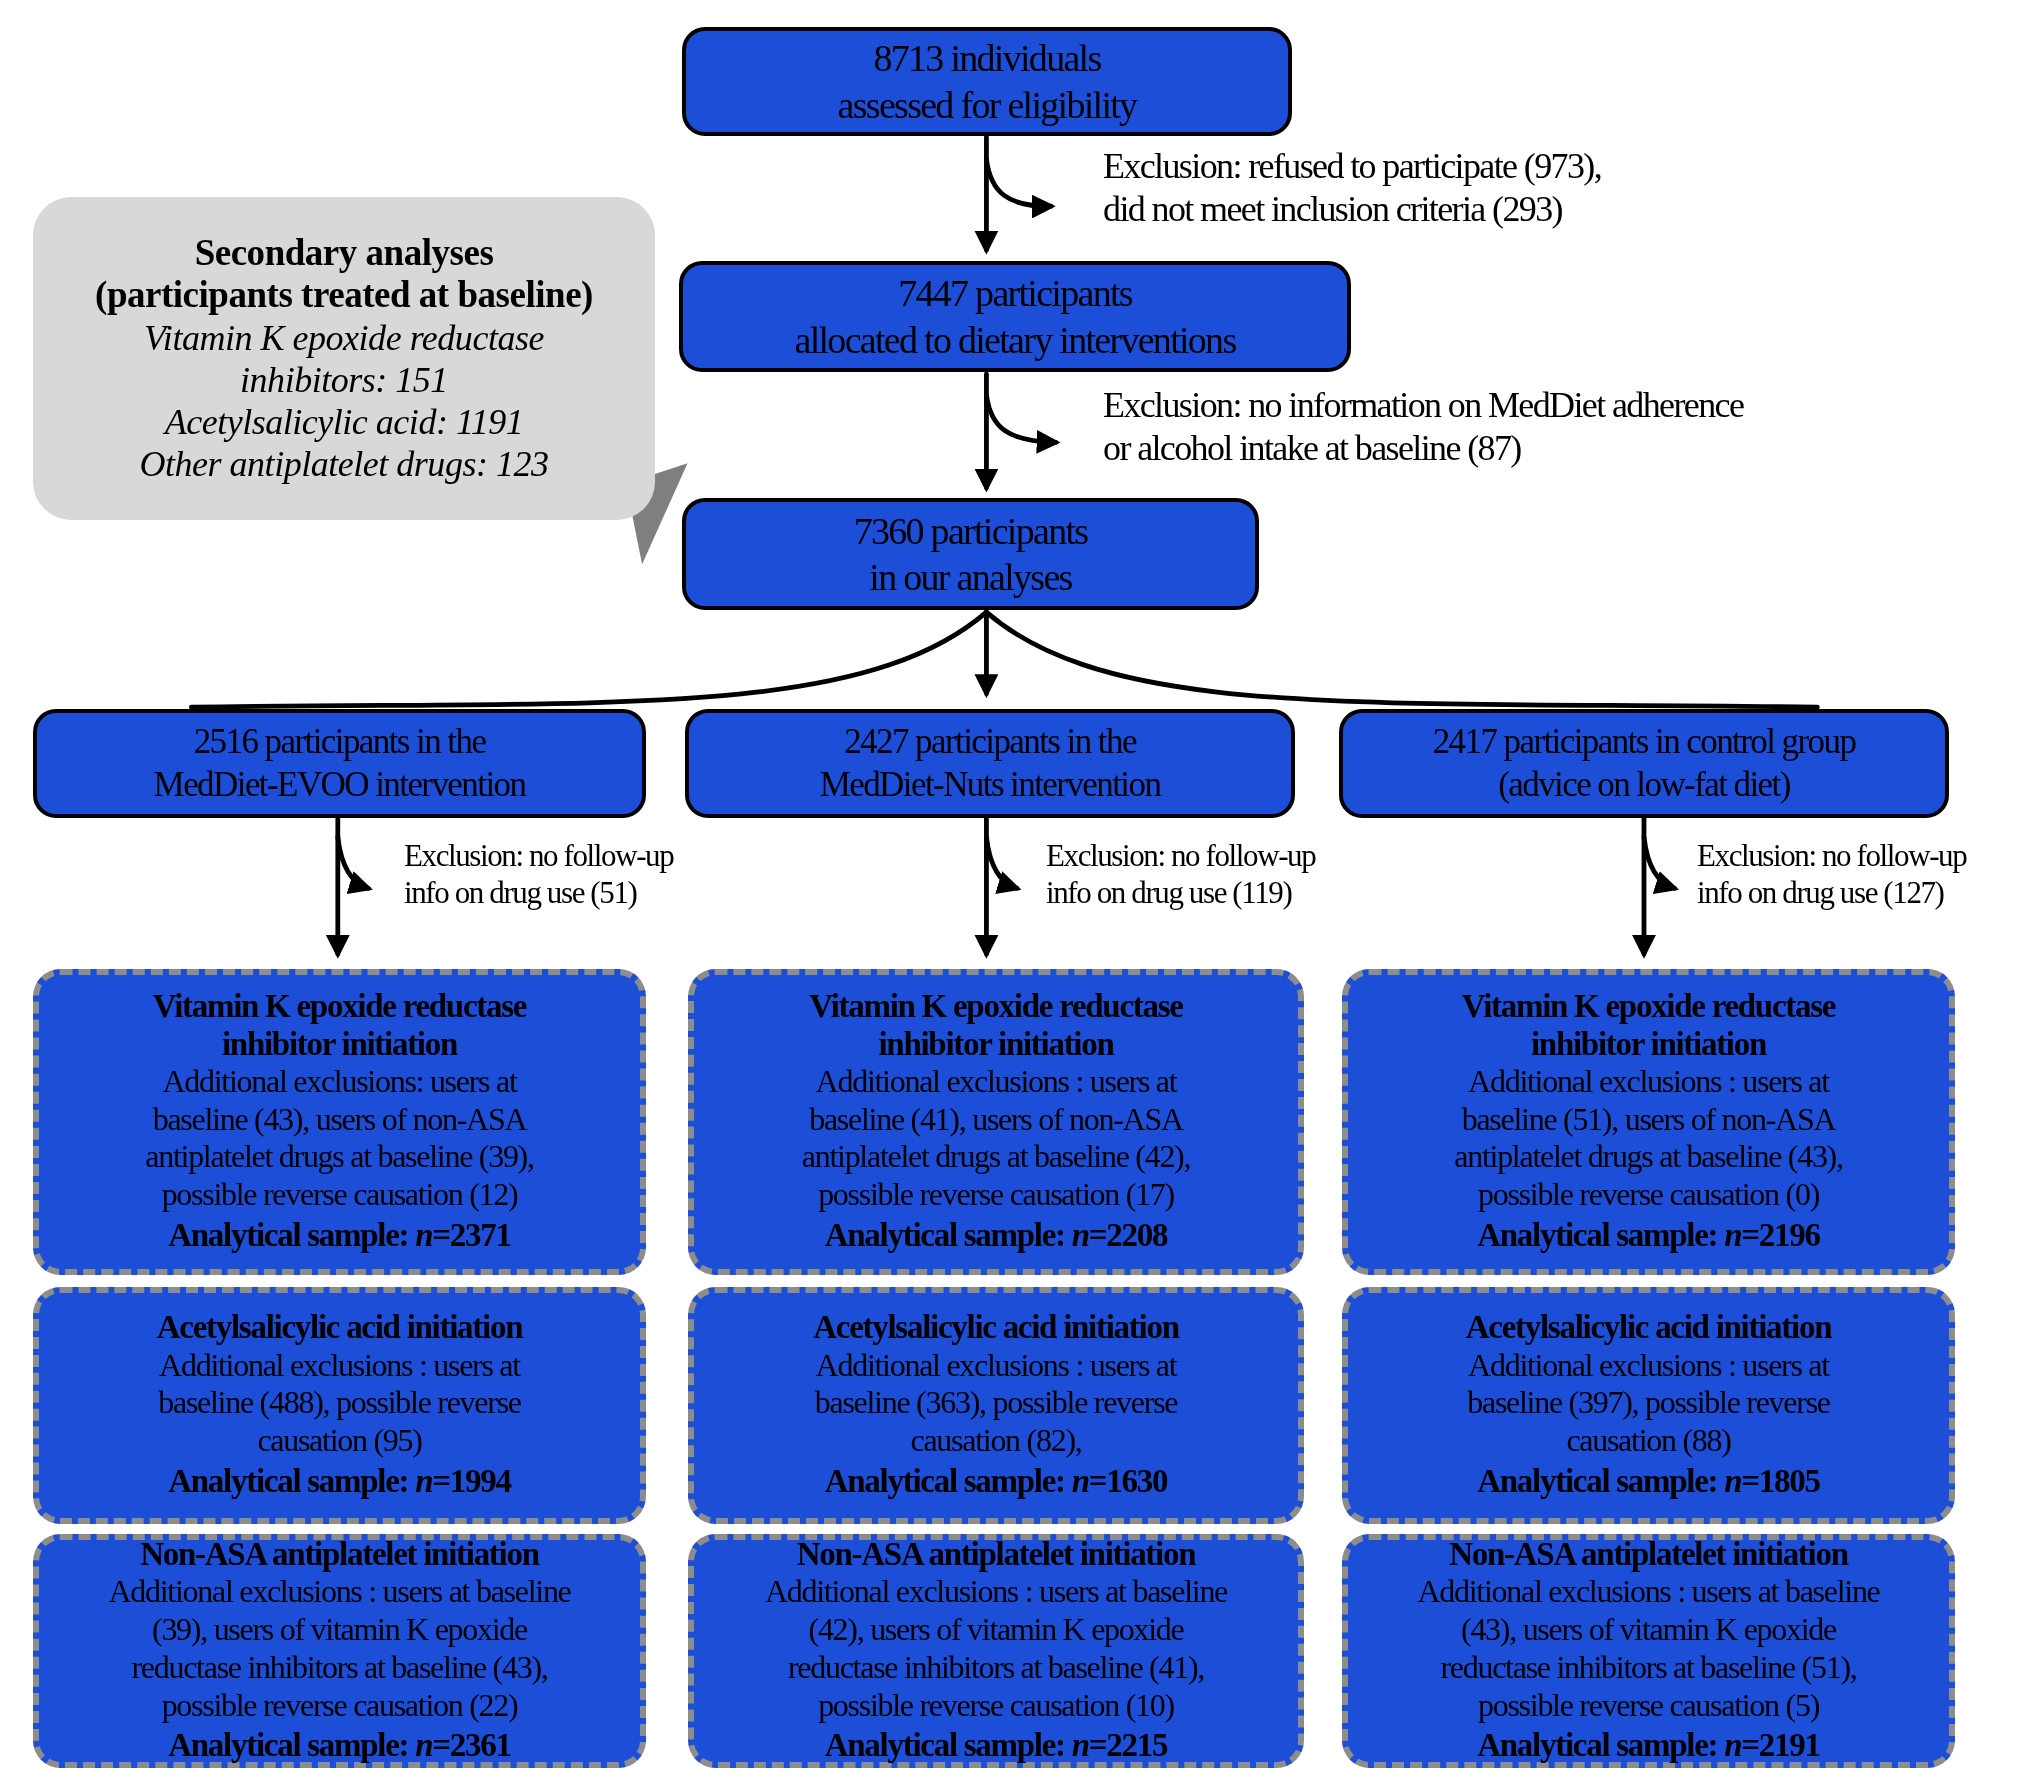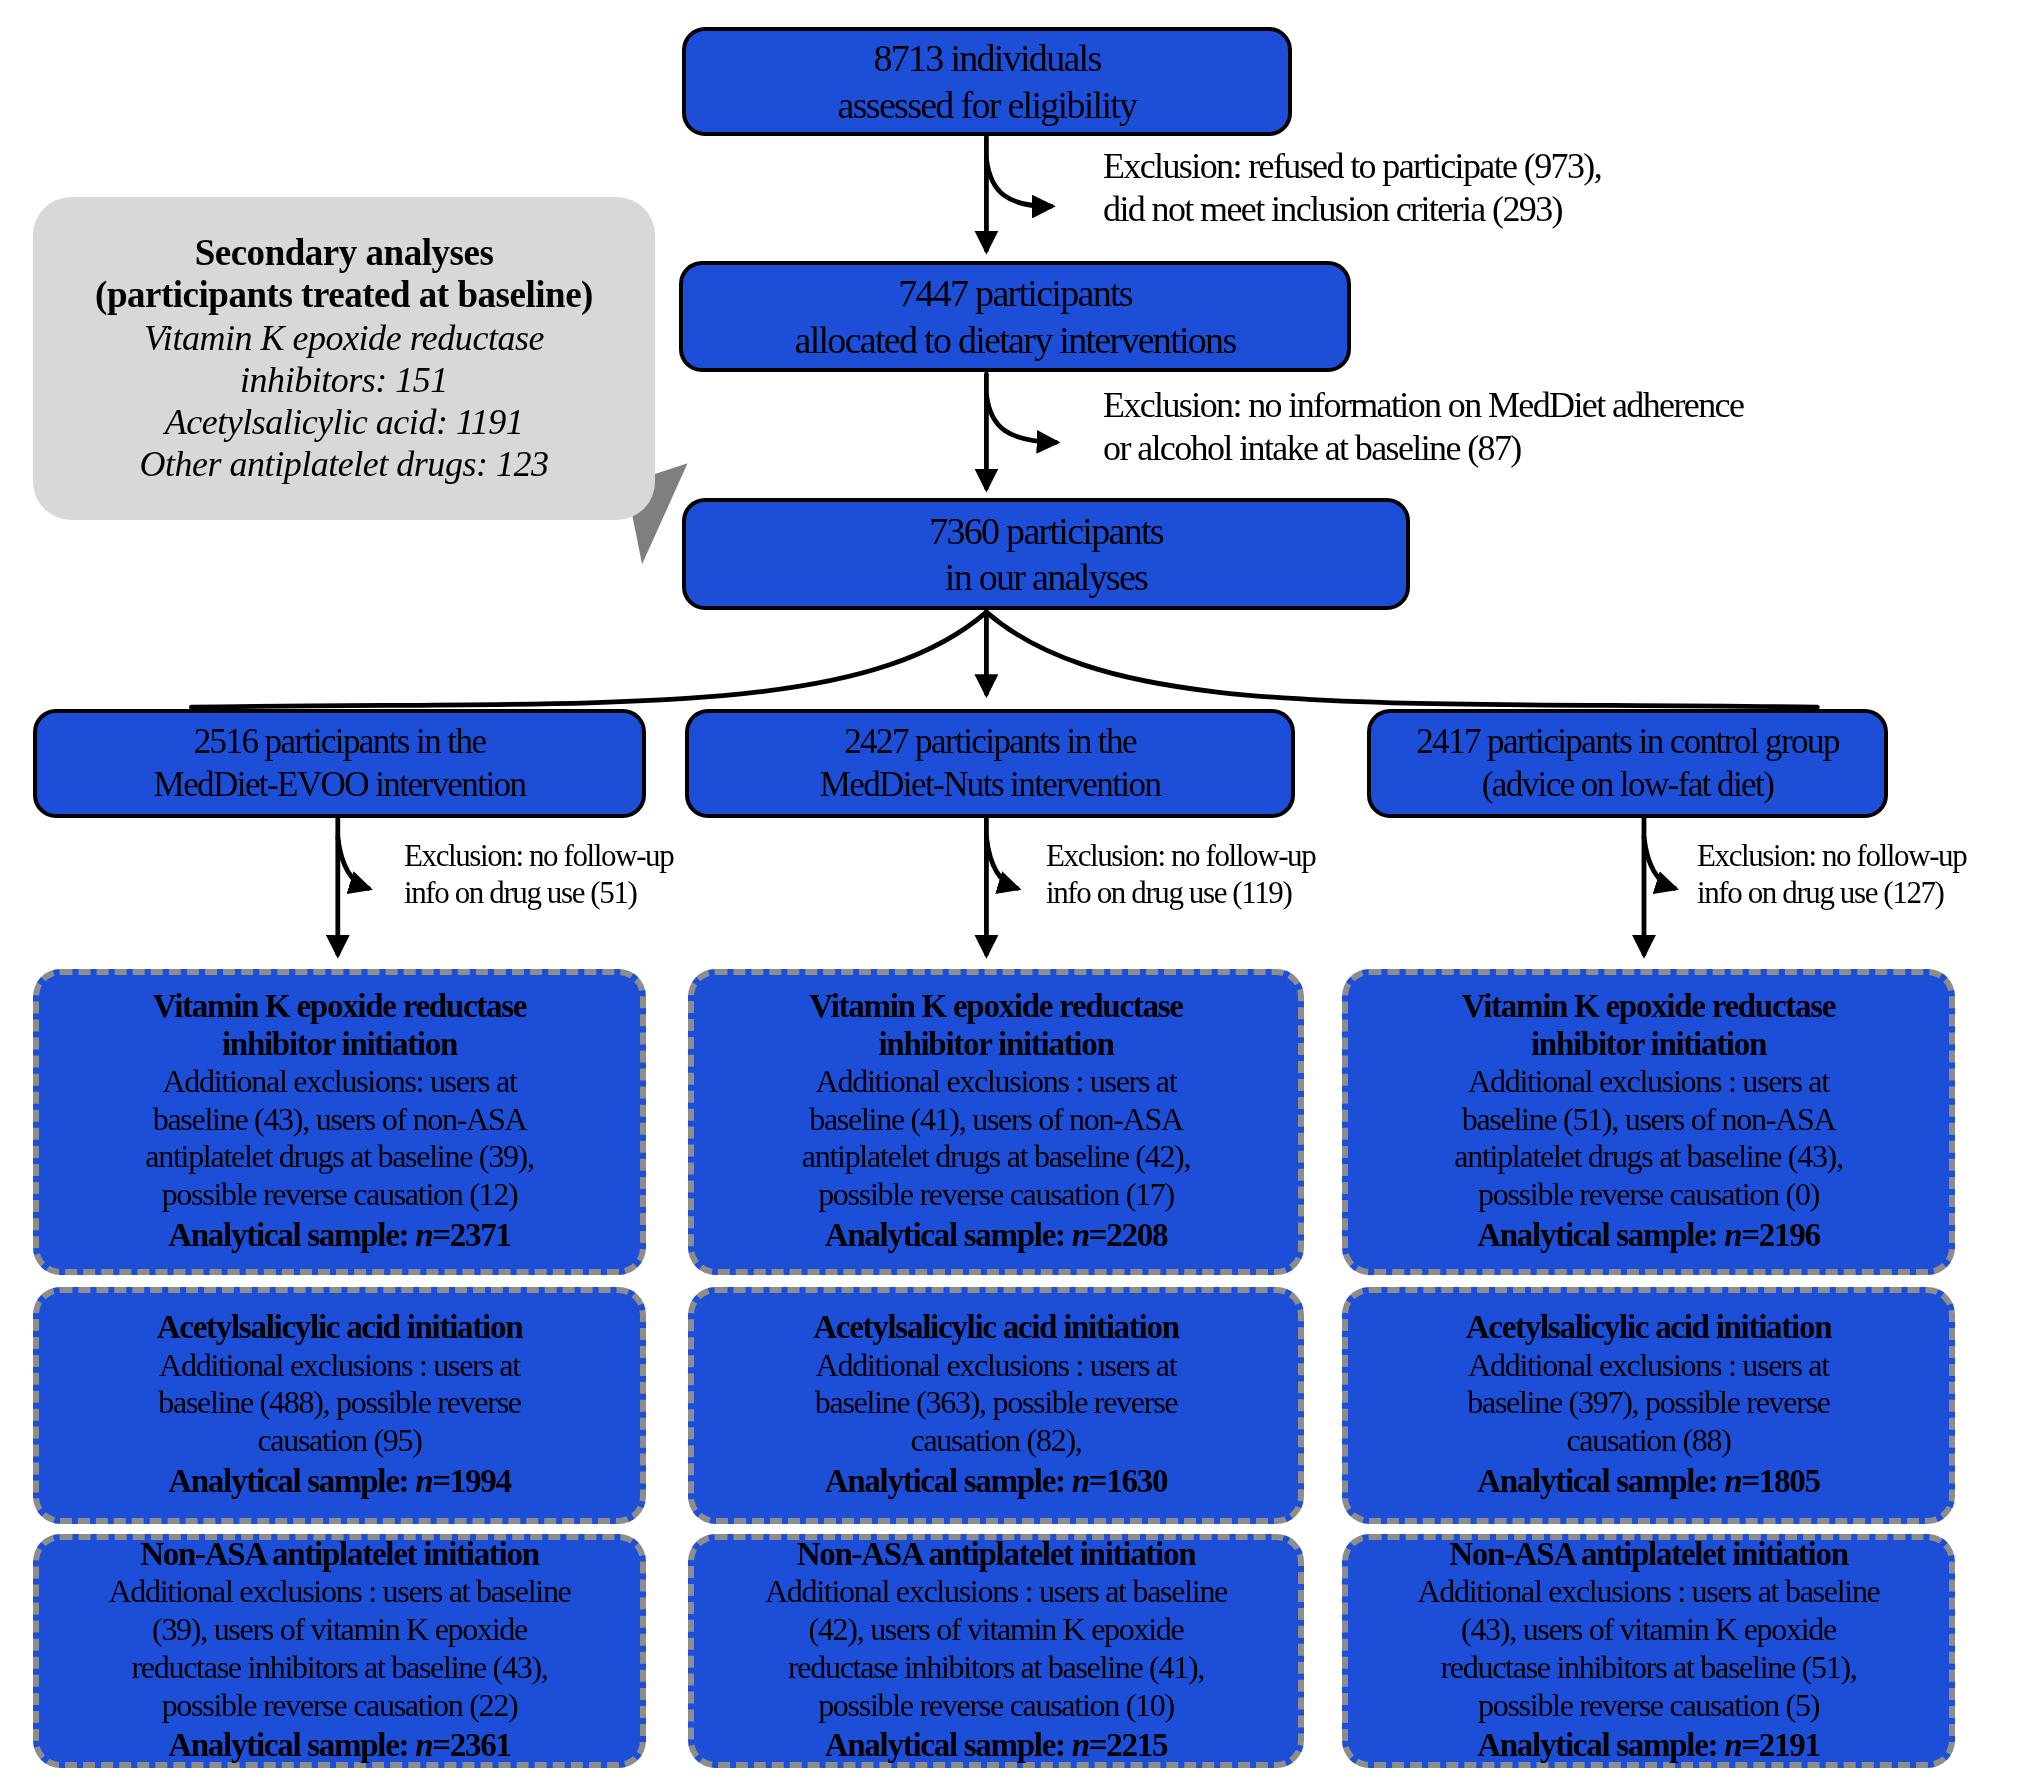--- a/index.html
+++ b/index.html
@@ -65,21 +65,21 @@
   <div class="box solid" style="left:679px;top:261px;width:672px;height:111px;">
       <div>7447 participants</div>
       <div>allocated to dietary interventions</div>
     </div>
 
   <div class="excl" style="left:1103px;top:384px;">
       <div>Exclusion: no information on MedDiet adherence</div>
       <div>or alcohol intake at baseline (87)</div>
     </div>
 
-  <div class="box solid" style="left:682px;top:498px;width:728px;height:112px;">
+  <div class="box solid" style="left:682px;top:498px;width:577px;height:112px;">
       <div>7360 participants</div>
       <div>in our analyses</div>
     </div>
 
   <div class="note" style="left:33px;top:197px;width:622px;height:323px;">
     <div class="note-title">
         <div>Secondary analyses</div>
         <div>(participants treated at baseline)</div>
       </div>
     <div class="note-items">
@@ -91,21 +91,21 @@
   </div>
 
   <div class="box solid branch" style="left:33px;top:709px;width:613px;height:109px;">
       <div>2516 participants in the</div>
       <div>MedDiet-EVOO intervention</div>
     </div>
   <div class="box solid branch" style="left:685px;top:709px;width:610px;height:109px;">
       <div>2427 participants in the</div>
       <div>MedDiet-Nuts intervention</div>
     </div>
-  <div class="box solid branch" style="left:1339px;top:709px;width:521px;height:109px;margin-left:28px;">
+  <div class="box solid branch" style="left:1339px;top:709px;width:610px;height:109px;">
       <div>2417 participants in control group</div>
       <div>(advice on low-fat diet)</div>
     </div>
 
   <div class="excl small" style="left:404px;top:838px;">
       <div>Exclusion: no follow-up</div>
       <div>info on drug use (51)</div>
     </div>
   <div class="excl small" style="left:1046px;top:838px;">
       <div>Exclusion: no follow-up</div>

